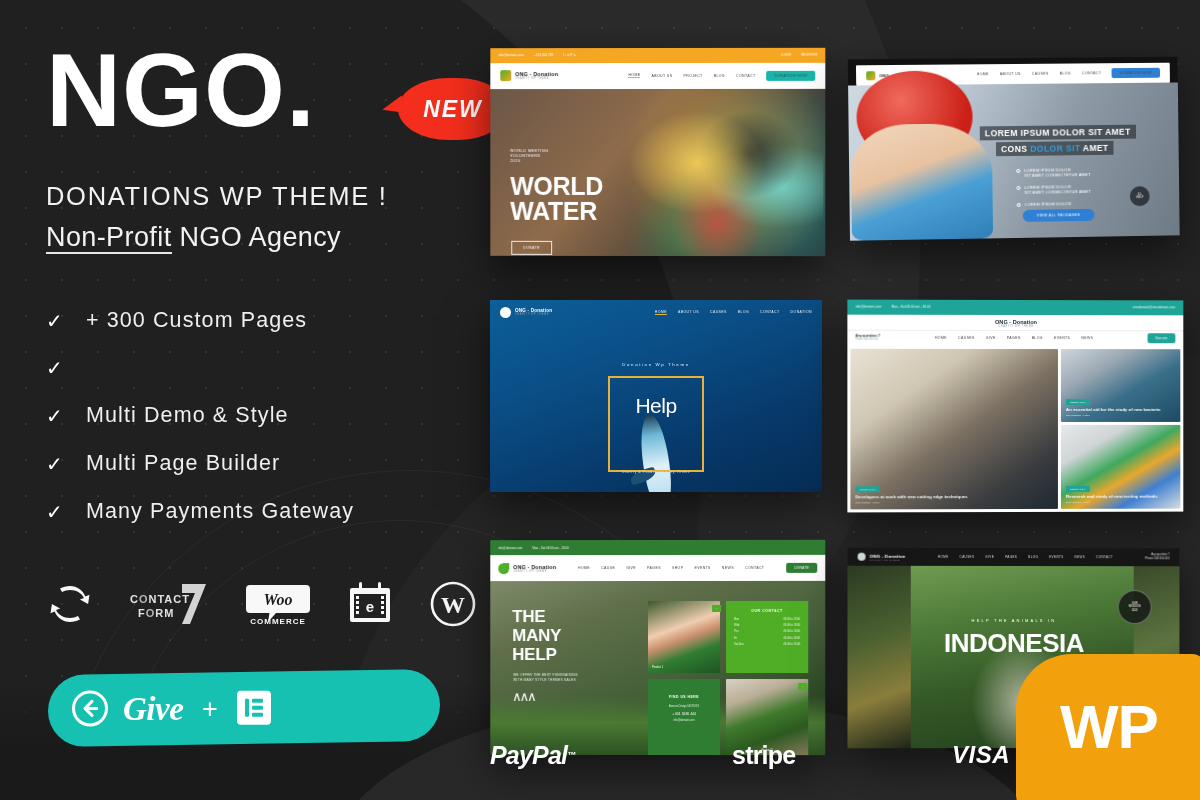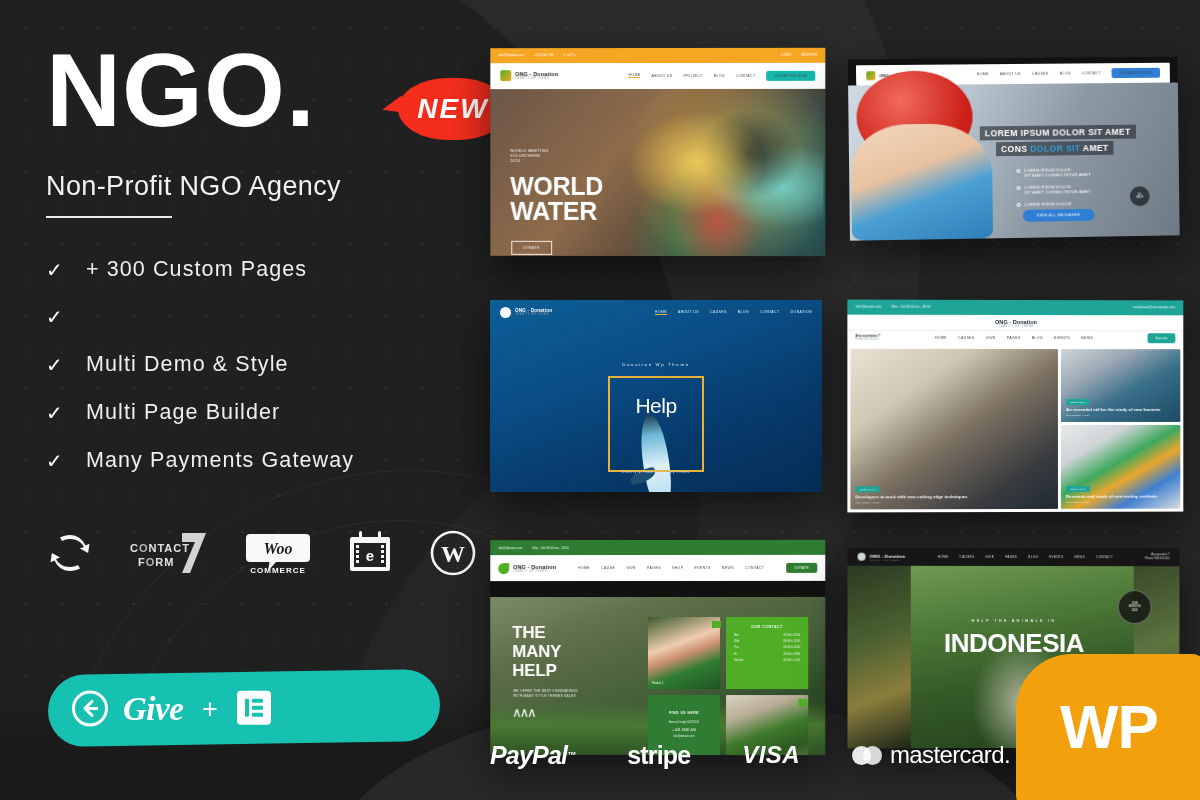--- a/index.html
+++ b/index.html
@@ -59,38 +59,38 @@
     color:#fff;
     font-family:"Liberation Sans", sans-serif;
   }
   .brand .dot{color:#fff;}
   .new-badge{
     position:absolute;left:352px;top:38px;
     width:110px;height:62px;
     background:#F42D1C;
     border-radius:46% 46% 46% 46%/50% 50% 50% 50%;
     display:flex;align-items:center;justify-content:center;
-    font-size:28px;font-weight:700;font-style:italic;letter-spacing:2px;
+    font-size:23px;font-weight:700;font-style:italic;letter-spacing:2px;
     color:#fff;
   }
   .new-badge:after{
     content:"";position:absolute;left:-16px;top:20px;
     border-width:9px 22px 9px 0;border-style:solid;
     border-color:transparent #F42D1C transparent transparent;
     transform:rotate(-14deg);
   }
 
   .tagline1{
     margin-top:22px;font-size:25.5px;letter-spacing:1.7px;font-weight:400;color:#f2f2f2;
   }
   .tagline2{
     margin-top:11px;font-size:27px;letter-spacing:.4px;color:#f2f2f2;
   }
   .tagline2 .ul{
-    border-bottom:2px solid #e8e8e8;padding-bottom:15px;
+    border-bottom:2px solid #e8e8e8;padding-bottom:0;
   }
 
   .features{margin-top:55px;list-style:none;}
   .features li{
     display:flex;align-items:center;
     margin-bottom:23px;
     font-size:21.5px;letter-spacing:1.1px;color:#efefef;
   }
   .features .ck{
     width:26px;display:inline-block;
@@ -226,21 +226,21 @@
   #shot4 .cap{position:absolute;left:5px;right:5px;bottom:5px;}
   #shot4 .tag{display:inline-block;background:#1FA597;color:#fff;font-size:2.4px;padding:1.4px 4px;margin-bottom:2px;letter-spacing:.3px;}
   #shot4 .ct{font-size:4.2px;line-height:5.4px;color:#fff;font-weight:700;letter-spacing:.1px;}
   #shot4 .cm{font-size:2.4px;color:#e6eef0;margin-top:1.5px;}
 
   
   #shot5{left:10px;top:540px;width:335px;height:215px;transform:perspective(900px) rotateY(-0.5deg);}
   #shot5 .topbar{background:#2F7D32;color:#e8f5e9;font-size:3px;}
   #shot5 .navbar{padding:0 8px;height:26px;}
   #shot5 .hero{flex:1;position:relative;
-    background:linear-gradient(160deg,#7d8a6a 0%,#5f6f4a 25%,#46603a 55%,#2f4a26 78%,#24381d 100%);margin-top:16px;}
+    background:linear-gradient(160deg,#7d8a6a 0%,#5f6f4a 25%,#46603a 55%,#2f4a26 78%,#24381d 100%);}
   #shot5 .grassy{position:absolute;left:0;right:0;bottom:0;height:34%;
     background:linear-gradient(0deg,#2d5224 0%, #4b7a33 55%, rgba(90,130,60,0) 100%);}
   #shot5 .bigtitle{position:absolute;left:22px;top:26px;font-size:17px;line-height:19px;font-weight:700;color:#fff;letter-spacing:-.2px;}
   #shot5 .subtxt{position:absolute;left:23px;top:92px;font-size:3.2px;line-height:4.6px;color:#e9efe4;letter-spacing:.3px;}
   #shot5 .zig{position:absolute;left:22px;top:108px;font-size:13px;color:#fff;letter-spacing:-2px;}
   #shot5 .photo{position:absolute;left:158px;top:20px;width:72px;height:72px;border-radius:1px;overflow:hidden;
     background:linear-gradient(160deg,#3a5a2a 0%,#f0cdb0 38%,#c98f6e 52%,#2f7d32 70%,#1f5422 100%);}
   #shot5 .photo .pl{position:absolute;left:4px;bottom:4px;font-size:2.6px;color:#fff;}
   #shot5 .contact{position:absolute;left:236px;top:20px;width:82px;height:72px;background:#4FAE25;padding:8px 8px;}
   #shot5 .contact h5{font-size:3.4px;color:#fff;text-align:center;letter-spacing:.6px;margin-bottom:5px;}
@@ -313,20 +313,21 @@
 <div class="bg-bottomband"></div>
 <div class="bg-ellipse-foot"></div>
 
 <div class="left">
 
   <div class="brand-row">
     <div class="brand"><span>NGO</span><span class="dot">.</span></div>
     <div class="new-badge">NEW</div>
   </div>
 
+  <div class="tagline1">DONATIONS WP THEME !</div>
   <div class="tagline2"><span class="ul">Non-Profit</span><span> NGO Agency</span></div>
 
   <ul class="features">
     <li>
         <span class="ck">✓</span>
         <span>+ 300 Custom Pages</span>
       </li>
     <li>
         <span class="ck">✓</span>
       </li>
@@ -713,24 +714,17 @@
   </div>
 </div>
 
 <div class="payments">
   <span class="pay paypal">
       <span>PayPal</span>
       <sup>™</sup>
     </span>
   <span class="pay stripe">stripe</span>
   <span class="pay visa">VISA</span>
-  <span class="pay mc">
-      <span class="mcdots">
-        <i></i>
-        <i></i>
-      </span>
-      <span>mastercard.</span>
-    </span>
 </div>
 
 <div class="wpbadge">
   <span>WP</span>
 </div>
 
 </body></html>

